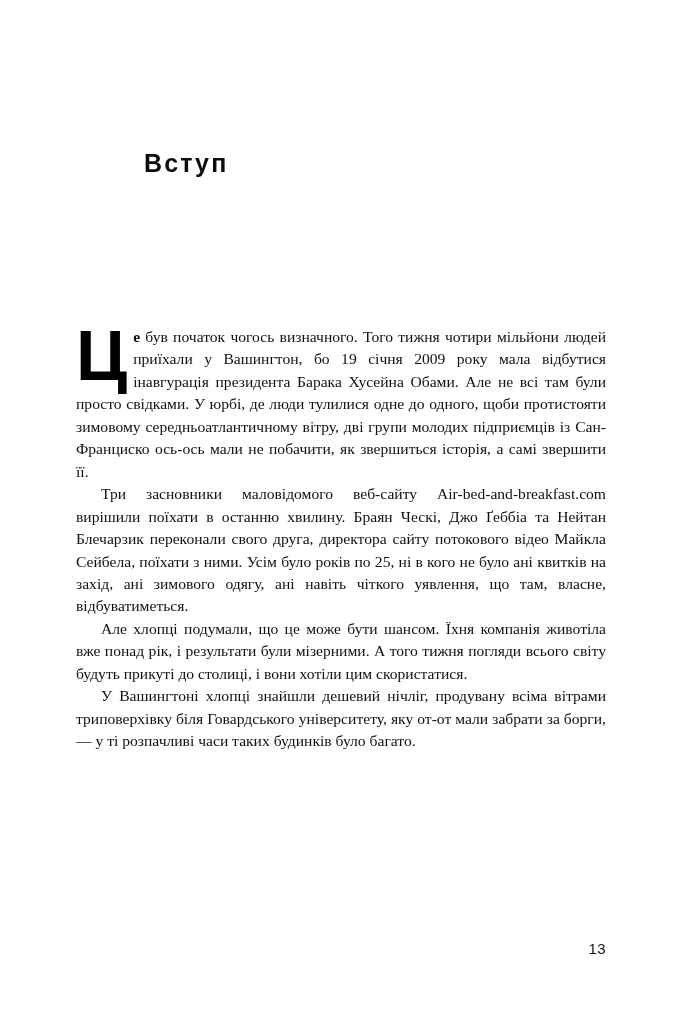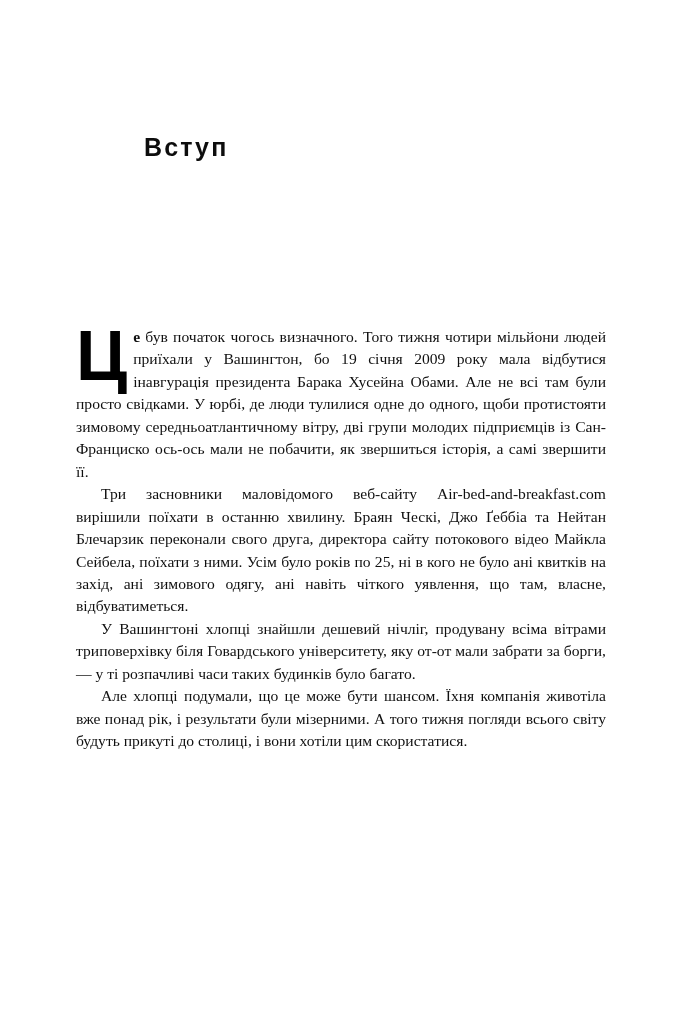--- a/index.html
+++ b/index.html
@@ -23,21 +23,21 @@
     inset: 0;
     width: 682px;
     height: 1024px;
     background: #ffffff;
   }
 
   
   .chapter-title {
     position: absolute;
     left: 144px;
-    top: 118px;
+    top: 134px;
     font-family: "Liberation Sans", "DejaVu Sans", sans-serif;
     font-size: 25px;
     font-weight: 700;
     letter-spacing: 2.1px;
     color: #0d0d0d;
     line-height: 1;
     white-space: nowrap;
   }
 
   
@@ -99,21 +99,22 @@
 <div class="page">
 
   <h1 class="chapter-title">Вступ</h1>
 
   <div class="text-block">
 
     <p class="para first"><span class="dropcap">Ц</span><span class="lead-bold">е</span><span> був початок чогось визначного. Того тижня чотири мільйони людей приїхали у Вашингтон, бо 19 січня 2009 року мала відбутися інавгурація президента Барака Хусейна Обами. Але не всі там були просто свідками. У юрбі, де люди тулилися одне до одного, щоби протистояти зимовому середньоатлантичному вітру, дві групи молодих підприємців із Сан-Франциско ось-ось мали не побачити, як звершиться історія, а самі звершити її.</span></p>
 
     <p class="para"><span>Три засновники маловідомого веб-сайту Air-bed-and-breakfast.com вирішили поїхати в останню хвилину. Браян Ческі, Джо Ґеббіа та Нейтан Блечарзик переконали свого друга, директора сайту потокового відео Майкла Сейбела, поїхати з ними. Усім було років по 25, ні в кого не було ані квитків на захід, ані зимового одягу, ані навіть чіткого уявлення, що там, власне, відбуватиметься.</span></p>
 
+    <p class="para"><span>Але хлопці подумали, що це може бути шансом. Їхня компанія животіла вже понад рік, і результати були мізерними. А того тижня погляди всього світу будуть прикуті до столиці, і вони хотіли цим скористатися.</span></p>
+
     <p class="para"><span>У Вашингтоні хлопці знайшли дешевий нічліг, продувану всіма вітрами триповерхівку біля Говардського університету, яку от-от мали забрати за борги, — у ті розпачливі часи таких будинків було багато.</span></p>
-
-    <p class="para"><span>Але хлопці подумали, що це може бути шансом. Їхня компанія животіла вже понад рік, і результати були мізерними. А того тижня погляди всього світу будуть прикуті до столиці, і вони хотіли цим скористатися.</span></p>
 
 
   </div>
 
+  <div class="folio">13</div>
 
 </div>
 
 </body></html>

